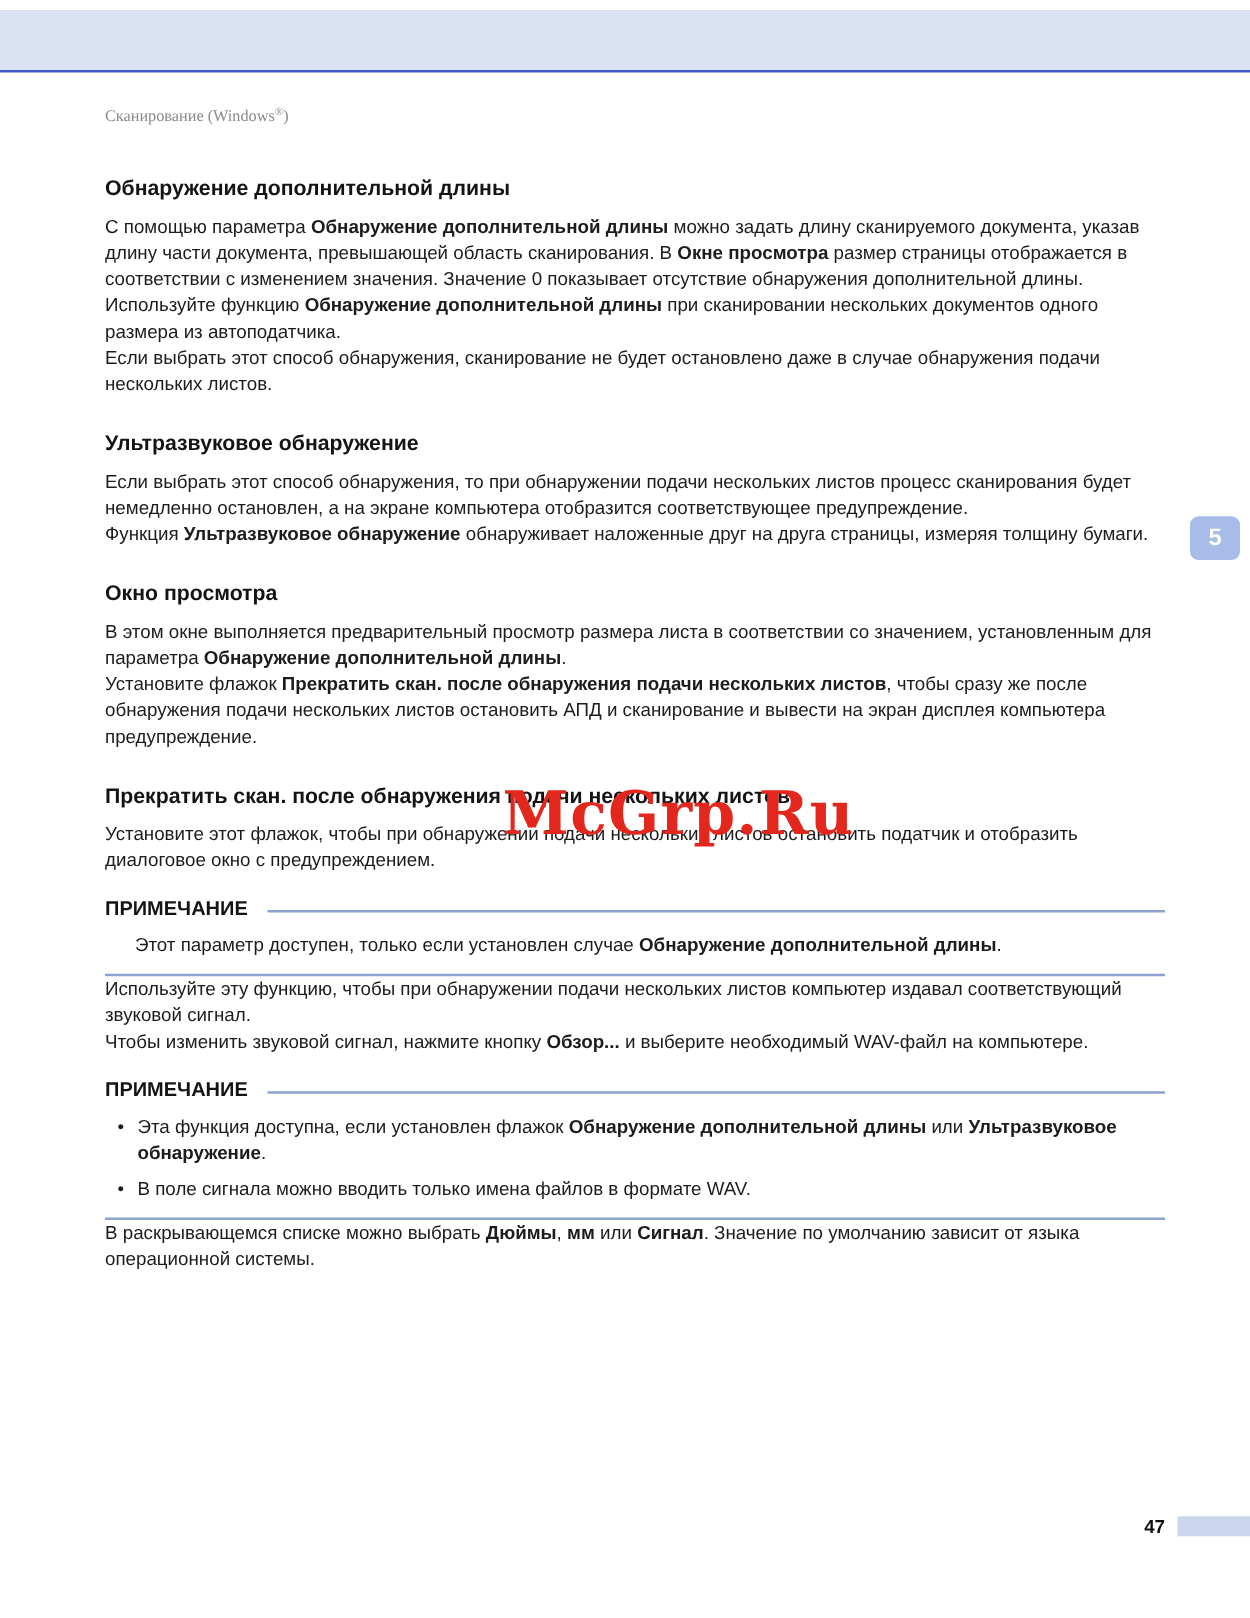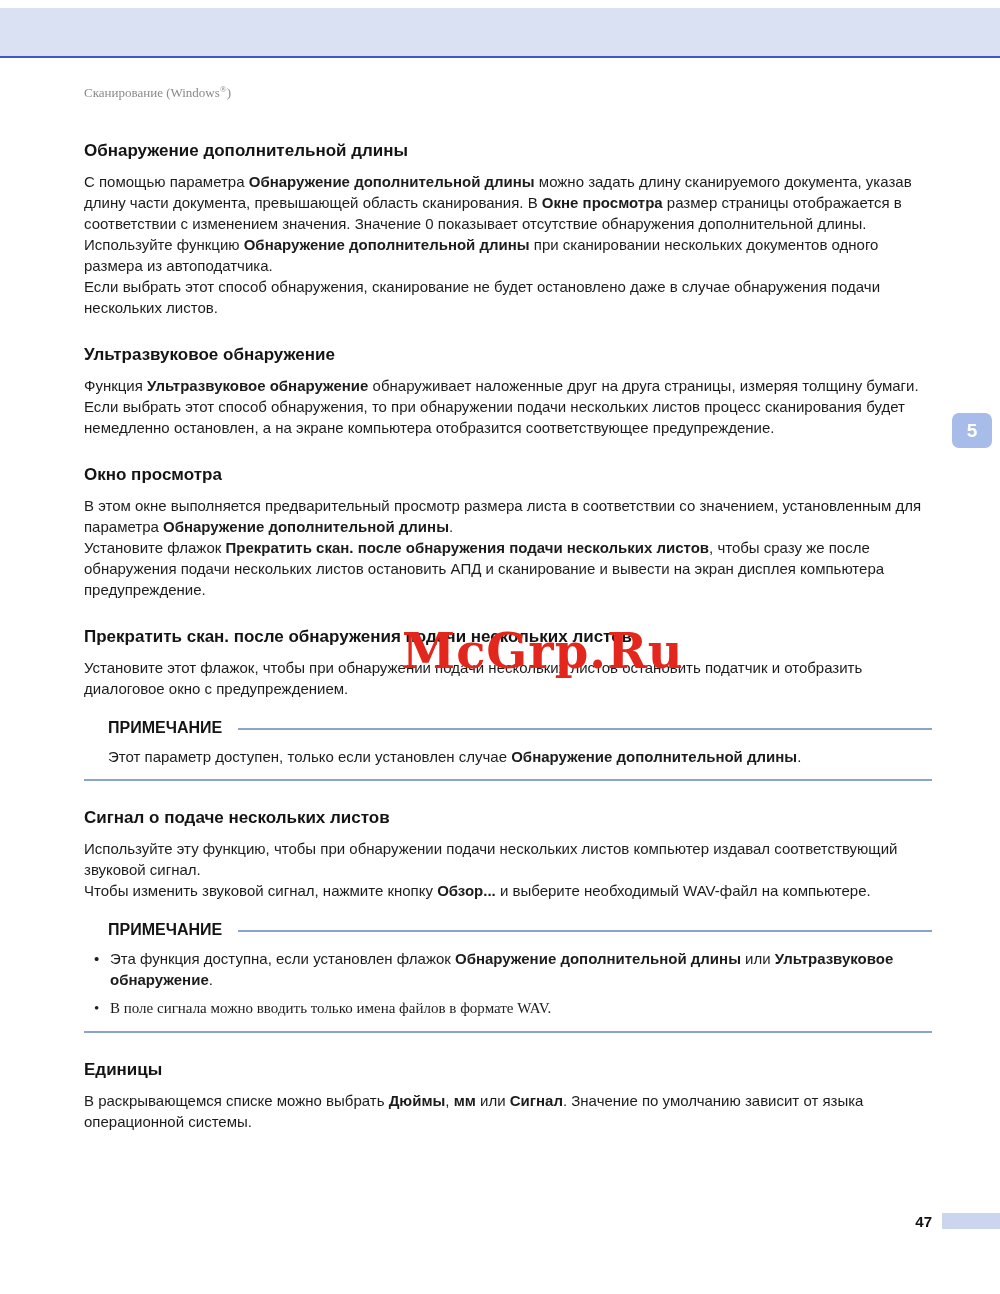--- a/index.html
+++ b/index.html
@@ -27,27 +27,27 @@
   .h{
     font-size:17px;line-height:21px;font-weight:bold;color:#141414;
     margin:26px 0 10px 0;
   }
   section:first-of-type .h{margin-top:38px;}
   .p{margin:0;color:var(--text);}
   .b{font-weight:bold;}
   sup{font-size:9px;vertical-align:super;line-height:0;}
 
   .note{margin-top:18px;}
-  .note-head{display:flex;align-items:center;margin-left:24px;}
+  .note-head{display:flex;align-items:center;}
   .note-label{font-size:16px;font-weight:bold;color:#141414;white-space:nowrap;line-height:21px;}
   .note-rule{flex:1;height:2px;background:var(--note_rule);margin-left:16px;position:relative;top:1px;}
   .note-body{margin:8px 0 0 24px;}
   .note-body .p{padding:0;}
   .note-body.bullets .p{position:relative;padding-left:18px;margin-left:-16px;}
-  .note-body.bullets .p + .p{margin-top:8px;font-family:Liberation Serif, serif;}
+  .note-body.bullets .p + .p{margin-top:8px;}
   .note-body.bullets .p::before{content:"•";position:absolute;left:2px;}
   .note-end{height:2px;background:var(--note_rule);margin-top:12px;}
 
   .watermark{
     position:absolute;left:402px;top:630px;
     font-family:"DejaVu Serif","Liberation Serif",serif;
     font-weight:bold;font-size:48px;line-height:42px;
     color:var(--watermark);letter-spacing:1px;
     pointer-events:none;
   }
@@ -70,22 +70,22 @@
     <div class="runhead"><span>Сканирование (Windows</span><sup>®</sup><span>)</span></div>
 
     <section>
       <h2 class="h">Обнаружение дополнительной длины</h2>
       <p class="p"><span>С помощью параметра </span><span class="b">Обнаружение дополнительной длины</span><span> можно задать длину сканируемого документа, указав длину части документа, превышающей область сканирования. В </span><span class="b">Окне просмотра</span><span> размер страницы отображается в соответствии с изменением значения. Значение 0 показывает отсутствие обнаружения дополнительной длины. Используйте функцию </span><span class="b">Обнаружение дополнительной длины</span><span> при сканировании нескольких документов одного размера из автоподатчика.</span></p>
       <p class="p"><span>Если выбрать этот способ обнаружения, сканирование не будет остановлено даже в случае обнаружения подачи нескольких листов.</span></p>
     </section>
 
     <section>
       <h2 class="h">Ультразвуковое обнаружение</h2>
+      <p class="p"><span>Если выбрать этот способ обнаружения, то при обнаружении подачи нескольких листов процесс сканирования будет немедленно остановлен, а на экране компьютера отобразится соответствующее предупреждение.</span></p>
       <p class="p"><span>Функция </span><span class="b">Ультразвуковое обнаружение</span><span> обнаруживает наложенные друг на друга страницы, измеряя толщину бумаги.</span></p>
-      <p class="p"><span>Если выбрать этот способ обнаружения, то при обнаружении подачи нескольких листов процесс сканирования будет немедленно остановлен, а на экране компьютера отобразится соответствующее предупреждение.</span></p>
     </section>
 
     <section>
       <h2 class="h">Окно просмотра</h2>
       <p class="p"><span>В этом окне выполняется предварительный просмотр размера листа в соответствии со значением, установленным для параметра </span><span class="b">Обнаружение дополнительной длины</span><span>.</span></p>
       <p class="p"><span>Установите флажок </span><span class="b">Прекратить скан. после обнаружения подачи нескольких листов</span><span>, чтобы сразу же после обнаружения подачи нескольких листов остановить АПД и сканирование и вывести на экран дисплея компьютера предупреждение.</span></p>
     </section>
 
     <section>
       <h2 class="h">Прекратить скан. после обнаружения подачи нескольких листов</h2>
@@ -97,39 +97,37 @@
         <span class="note-label">ПРИМЕЧАНИЕ</span>
         <span class="note-rule"></span>
       </div>
       <div class="note-body">
         <p class="p"><span>Этот параметр доступен, только если установлен случае </span><span class="b">Обнаружение дополнительной длины</span><span>.</span></p>
       </div>
       <div class="note-end"></div>
     </div>
 
     <section>
-      <h2 class="h">Сигнал о подаче нескольких листов</h2>
       <p class="p"><span>Используйте эту функцию, чтобы при обнаружении подачи нескольких листов компьютер издавал соответствующий звуковой сигнал.</span></p>
       <p class="p"><span>Чтобы изменить звуковой сигнал, нажмите кнопку </span><span class="b">Обзор...</span><span> и выберите необходимый WAV-файл на компьютере.</span></p>
     </section>
 
     <div class="note">
       <div class="note-head">
         <span class="note-label">ПРИМЕЧАНИЕ</span>
         <span class="note-rule"></span>
       </div>
       <div class="note-body bullets">
         <p class="p"><span>Эта функция доступна, если установлен флажок </span><span class="b">Обнаружение дополнительной длины</span><span> или </span><span class="b">Ультразвуковое обнаружение</span><span>.</span></p>
         <p class="p"><span>В поле сигнала можно вводить только имена файлов в формате WAV.</span></p>
       </div>
       <div class="note-end"></div>
     </div>
 
     <section>
-      <h2 class="h">Единицы</h2>
       <p class="p"><span>В раскрывающемся списке можно выбрать </span><span class="b">Дюймы</span><span>, </span><span class="b">мм</span><span> или </span><span class="b">Сигнал</span><span>. Значение по умолчанию зависит от языка операционной системы.</span></p>
     </section>
   </div>
 
   <div class="watermark">McGrp.Ru</div>
   <div class="side-tab">5</div>
   <div class="pageno">47</div>
   <div class="corner-rect"></div>
 </div>
 

